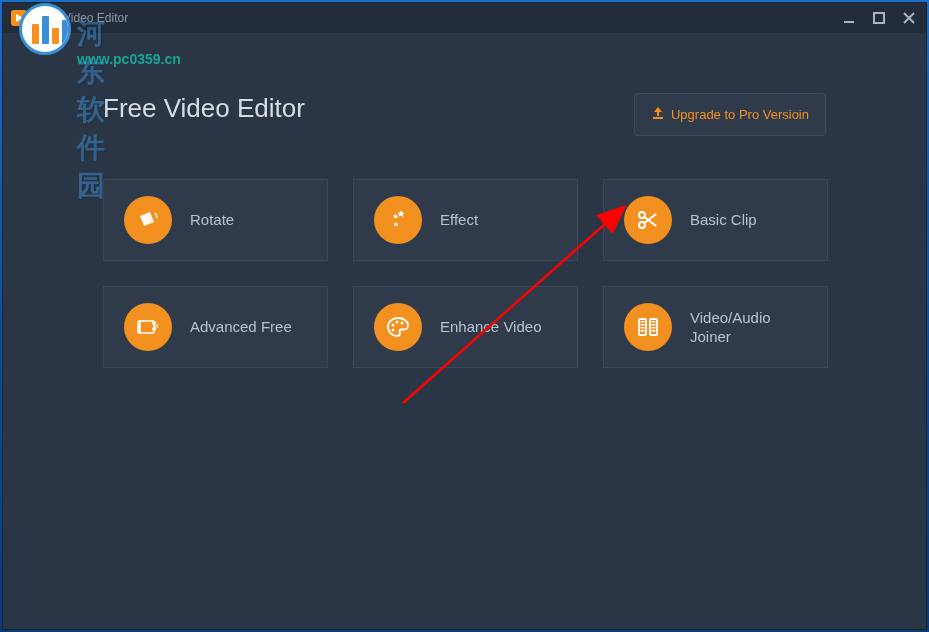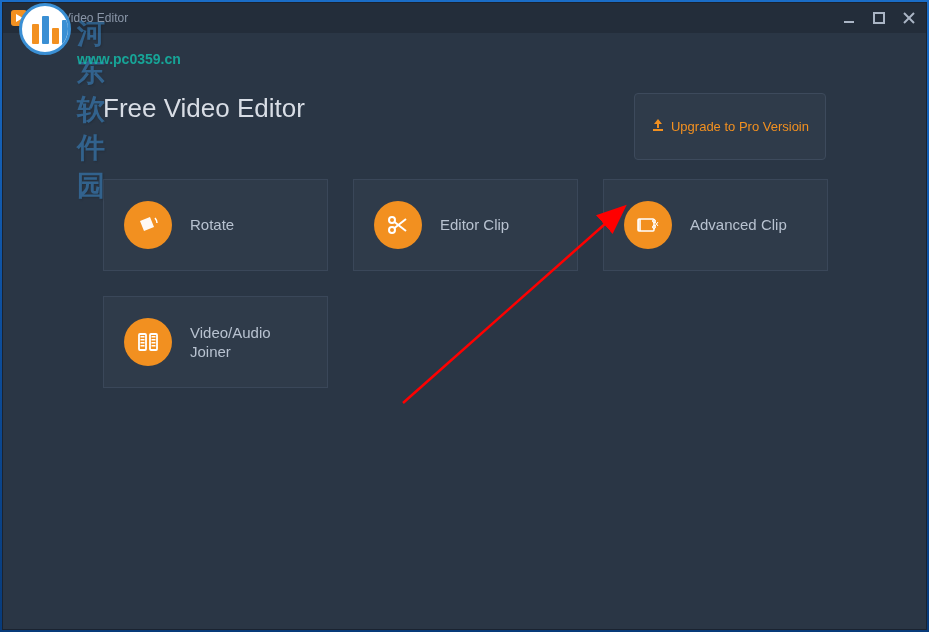--- a/index.html
+++ b/index.html
@@ -163,21 +163,21 @@
       font-size: 14px;
     }
     
     .upgrade-btn {
       position: absolute;
       top: 0;
       right: 0;
       background: #2f3b4a;
       border: 1px solid #3d4a5c;
       border-radius: 4px;
-      padding: 24px 16px;
+      padding: 12px 16px;
       color: #f29020;
       font-size: 13px;
       cursor: pointer;
       display: flex;
       align-items: center;
       gap: 6px;
     }
     
     .upgrade-btn svg {
       width: 14px;
@@ -185,21 +185,21 @@
     }
     
     .grid {
       display: grid;
       grid-template-columns: repeat(3, 225px);
       gap: 25px;
       justify-content: start;
     }
     
     .tile {
-      height: 92px;
+      height: 82px;
       background: #2f3b4a;
       border: 1px solid #3a4759;
       display: flex;
       align-items: center;
       padding: 0 20px;
       cursor: pointer;
       gap: 18px;
     }
     
     .tile-icon {
@@ -297,47 +297,69 @@
         <div class="tile-icon">
           <svg viewBox="0 0 24 24" fill="#fff">
               <path d="M4 8 L14 4 L18 14 L8 18 Z" opacity="0.95"></path>
               <path d="M19 5 A8 8 0 0 1 21 10" stroke="#fff" stroke-width="1.5" fill="none"></path>
             </svg>
         </div>
         <span class="tile-label">Rotate</span>
       </div>
 
 
+      <div class="tile">
+        <div class="tile-icon">
+          <svg viewBox="0 0 24 24" fill="#fff">
+              <path d="M14 3 l1.5 3 3 0.5 -2 2 0.5 3 -3-1.5 -3 1.5 0.5-3 -2-2 3-0.5 Z" transform="scale(0.75) translate(6 0)"></path>
+              <path d="M14 3 l1.5 3 3 0.5 -2 2 0.5 3 -3-1.5 -3 1.5 0.5-3 -2-2 3-0.5 Z" transform="scale(0.6) translate(2 6)"></path>
+              <path d="M14 3 l1.5 3 3 0.5 -2 2 0.5 3 -3-1.5 -3 1.5 0.5-3 -2-2 3-0.5 Z" transform="scale(0.55) translate(4 22)"></path>
+            </svg>
+        </div>
+        <span class="tile-label">Effect</span>
+      </div>
 
       <div class="tile">
         <div class="tile-icon">
           <svg viewBox="0 0 24 24" fill="none" stroke="#fff" stroke-width="2">
               <circle cx="6" cy="7" r="3"></circle>
               <circle cx="6" cy="17" r="3"></circle>
               <line x1="8.5" y1="9" x2="20" y2="18"></line>
               <line x1="8.5" y1="15" x2="20" y2="6"></line>
             </svg>
         </div>
-        <span class="tile-label">Editor Clip</span>
+        <span class="tile-label">Basic Clip</span>
       </div>
 
       <div class="tile">
         <div class="tile-icon">
           <svg viewBox="0 0 24 24" fill="#fff">
               <rect x="2" y="6" width="16" height="12" rx="1" fill="none" stroke="#fff" stroke-width="1.5"></rect>
               <rect x="2" y="6" width="3" height="12" opacity="0.8"></rect>
               <circle cx="18" cy="8" r="1.5" fill="none" stroke="#fff" stroke-width="1"></circle>
               <circle cx="18" cy="14" r="1.5" fill="none" stroke="#fff" stroke-width="1"></circle>
               <line x1="19" y1="9" x2="22" y2="13" stroke="#fff" stroke-width="1"></line>
               <line x1="19" y1="13" x2="22" y2="9" stroke="#fff" stroke-width="1"></line>
             </svg>
         </div>
-        <span class="tile-label">Advanced Clip</span>
-      </div>
-
+        <span class="tile-label">Advanced Free</span>
+      </div>
+
+      <div class="tile">
+        <div class="tile-icon">
+          <svg viewBox="0 0 24 24" fill="#fff">
+              <path d="M12 3 C6 3 2 7 2 12 C2 17 6 21 11 21 C13 21 14 20 14 18 C14 17 13.5 16.5 13.5 16 C13.5 15 14 14.5 15 14.5 L18 14.5 C20 14.5 22 13 22 10 C22 6 17 3 12 3 Z" fill="none" stroke="#fff" stroke-width="1.8"></path>
+              <circle cx="7" cy="10" r="1.5"></circle>
+              <circle cx="11" cy="7" r="1.5"></circle>
+              <circle cx="16" cy="8" r="1.5"></circle>
+              <circle cx="7" cy="15" r="1.5"></circle>
+            </svg>
+        </div>
+        <span class="tile-label">Enhance Video</span>
+      </div>
 
       <div class="tile">
         <div class="tile-icon">
           <svg viewBox="0 0 24 24" fill="#fff">
               <rect x="3" y="4" width="7" height="16" rx="1" fill="none" stroke="#fff" stroke-width="1.8"></rect>
               <rect x="14" y="4" width="7" height="16" rx="1" fill="none" stroke="#fff" stroke-width="1.8"></rect>
               <rect x="4.5" y="6" width="4" height="1.5"></rect>
               <rect x="4.5" y="9" width="4" height="1.5"></rect>
               <rect x="4.5" y="12" width="4" height="1.5"></rect>
               <rect x="4.5" y="15" width="4" height="1.5"></rect>

